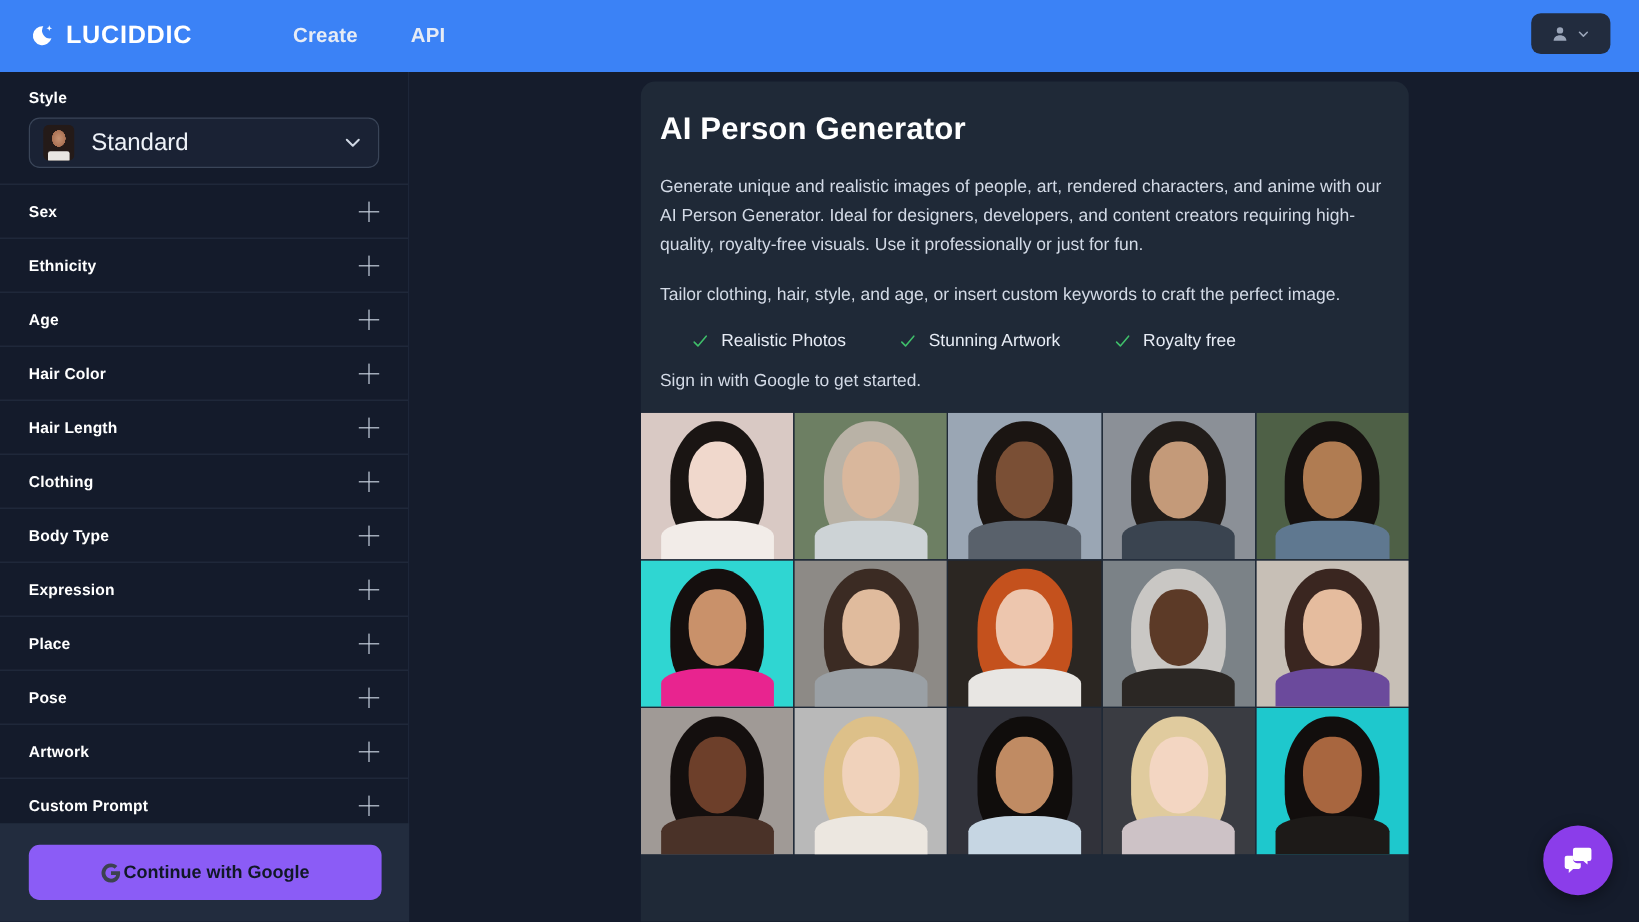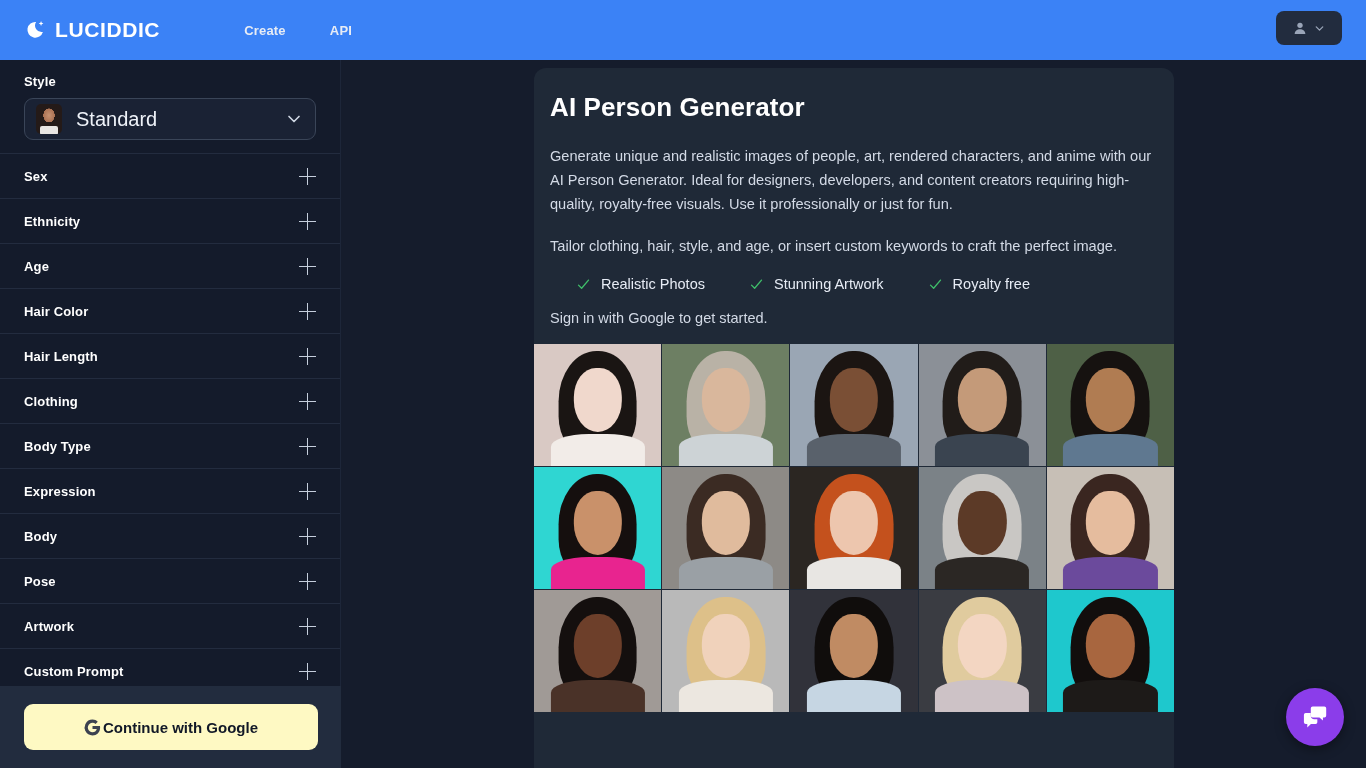--- a/index.html
+++ b/index.html
@@ -17,21 +17,21 @@
     background:#3b82f6;
     display:flex; align-items:center;
   }
   .brand { display:flex; align-items:center; gap:9px; margin-left:24px; }
   .moon-icon { width:22px; height:22px; display:block; }
   .brand-name {
     color:#ffffff; font-size:21px; font-weight:700; letter-spacing:0.6px;
   }
   .nav { display:flex; align-items:center; gap:44px; margin-left:84px; }
   .nav-link {
-    color:#e7ecf5; font-size:13px; font-weight:700; text-decoration:none;
+    color:#e7ecf5; font-size:17px; font-weight:700; text-decoration:none;
     letter-spacing:0.2px; cursor:pointer;
   }
   .account-btn {
     position:absolute; right:24px; top:11px;
     width:66px; height:34px; border-radius:8px;
     background:#222c3e; border:none;
     display:flex; align-items:center; justify-content:center; gap:5px;
     cursor:pointer;
   }
   .account-btn svg { display:block; }
@@ -85,21 +85,21 @@
 
   
   .auth-panel {
     position:absolute; left:0; bottom:0; width:341px; height:82px;
     background:#222c3e;
     border-top:1px solid #2b3purple;
     display:flex; align-items:center; justify-content:center;
   }
   .google-btn {
     width:294px; height:46px; border-radius:9px; border:none;
-    background:#fef9c3; color:#111827;
+    background:#8b5cf6; color:#111827;
     font-size:15px; font-weight:700; font-family:"Liberation Sans",sans-serif;
     display:flex; align-items:center; justify-content:center; gap:1px;
     cursor:pointer;
   }
 
   
   .panel {
     position:absolute; left:534px; top:68px;
     width:640px; height:700px;
     background:#1f2937;
@@ -219,21 +219,21 @@
       </div>
       <div class="acc-row">
         <span class="acc-label">Body Type</span>
         <span class="plus"></span>
       </div>
       <div class="acc-row">
         <span class="acc-label">Expression</span>
         <span class="plus"></span>
       </div>
       <div class="acc-row">
-        <span class="acc-label">Body</span>
+        <span class="acc-label">Place</span>
         <span class="plus"></span>
       </div>
       <div class="acc-row">
         <span class="acc-label">Pose</span>
         <span class="plus"></span>
       </div>
       <div class="acc-row">
         <span class="acc-label">Artwork</span>
         <span class="plus"></span>
       </div>

